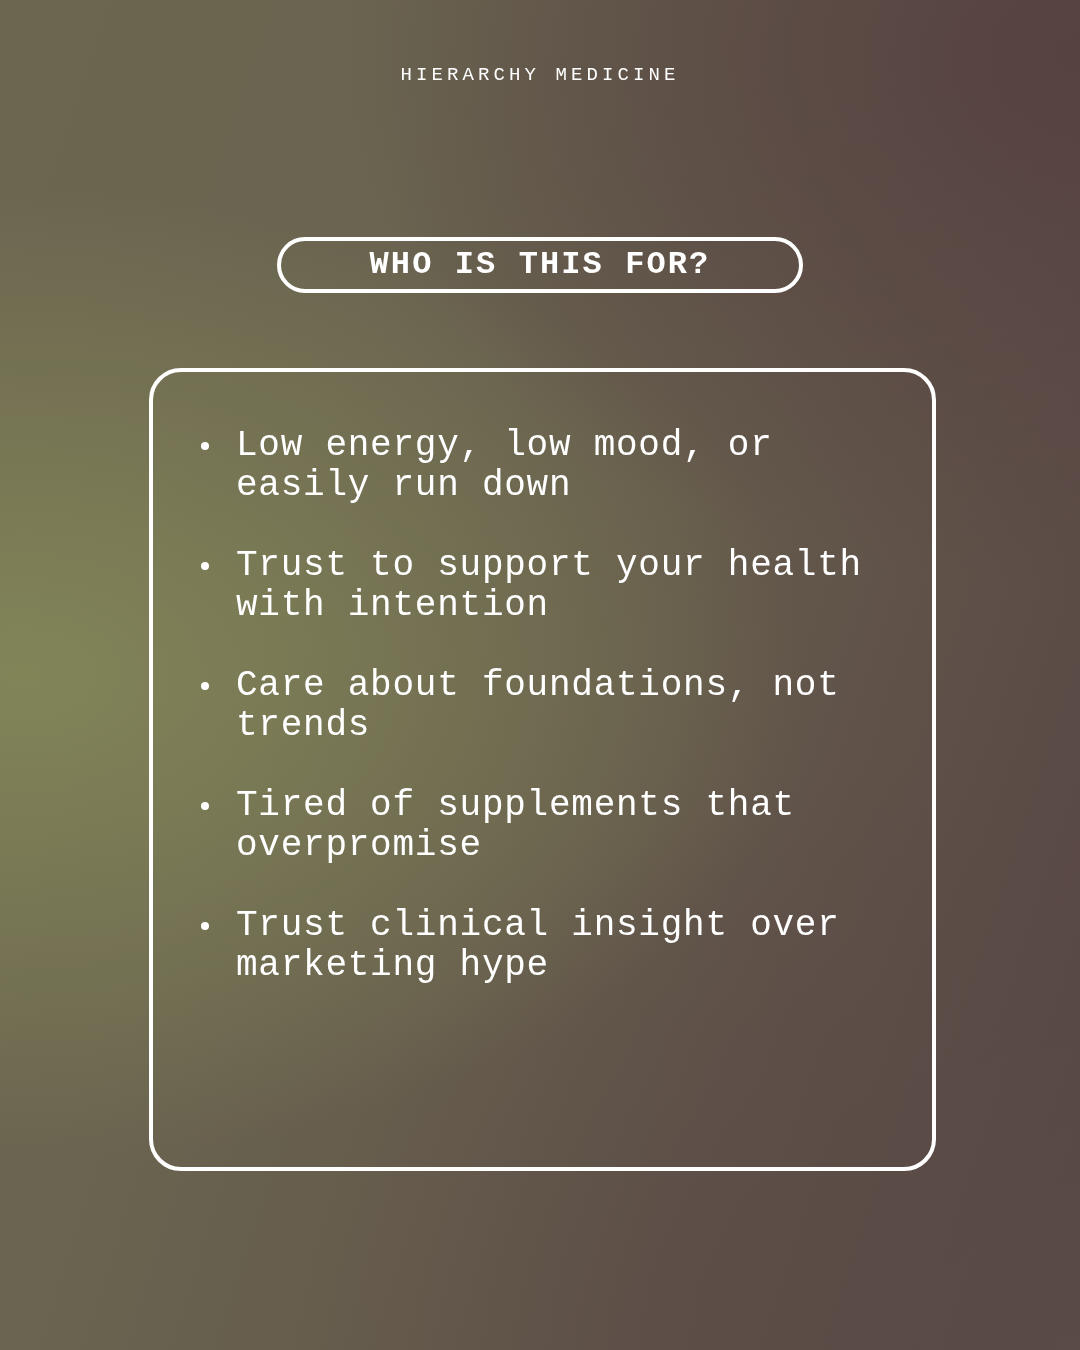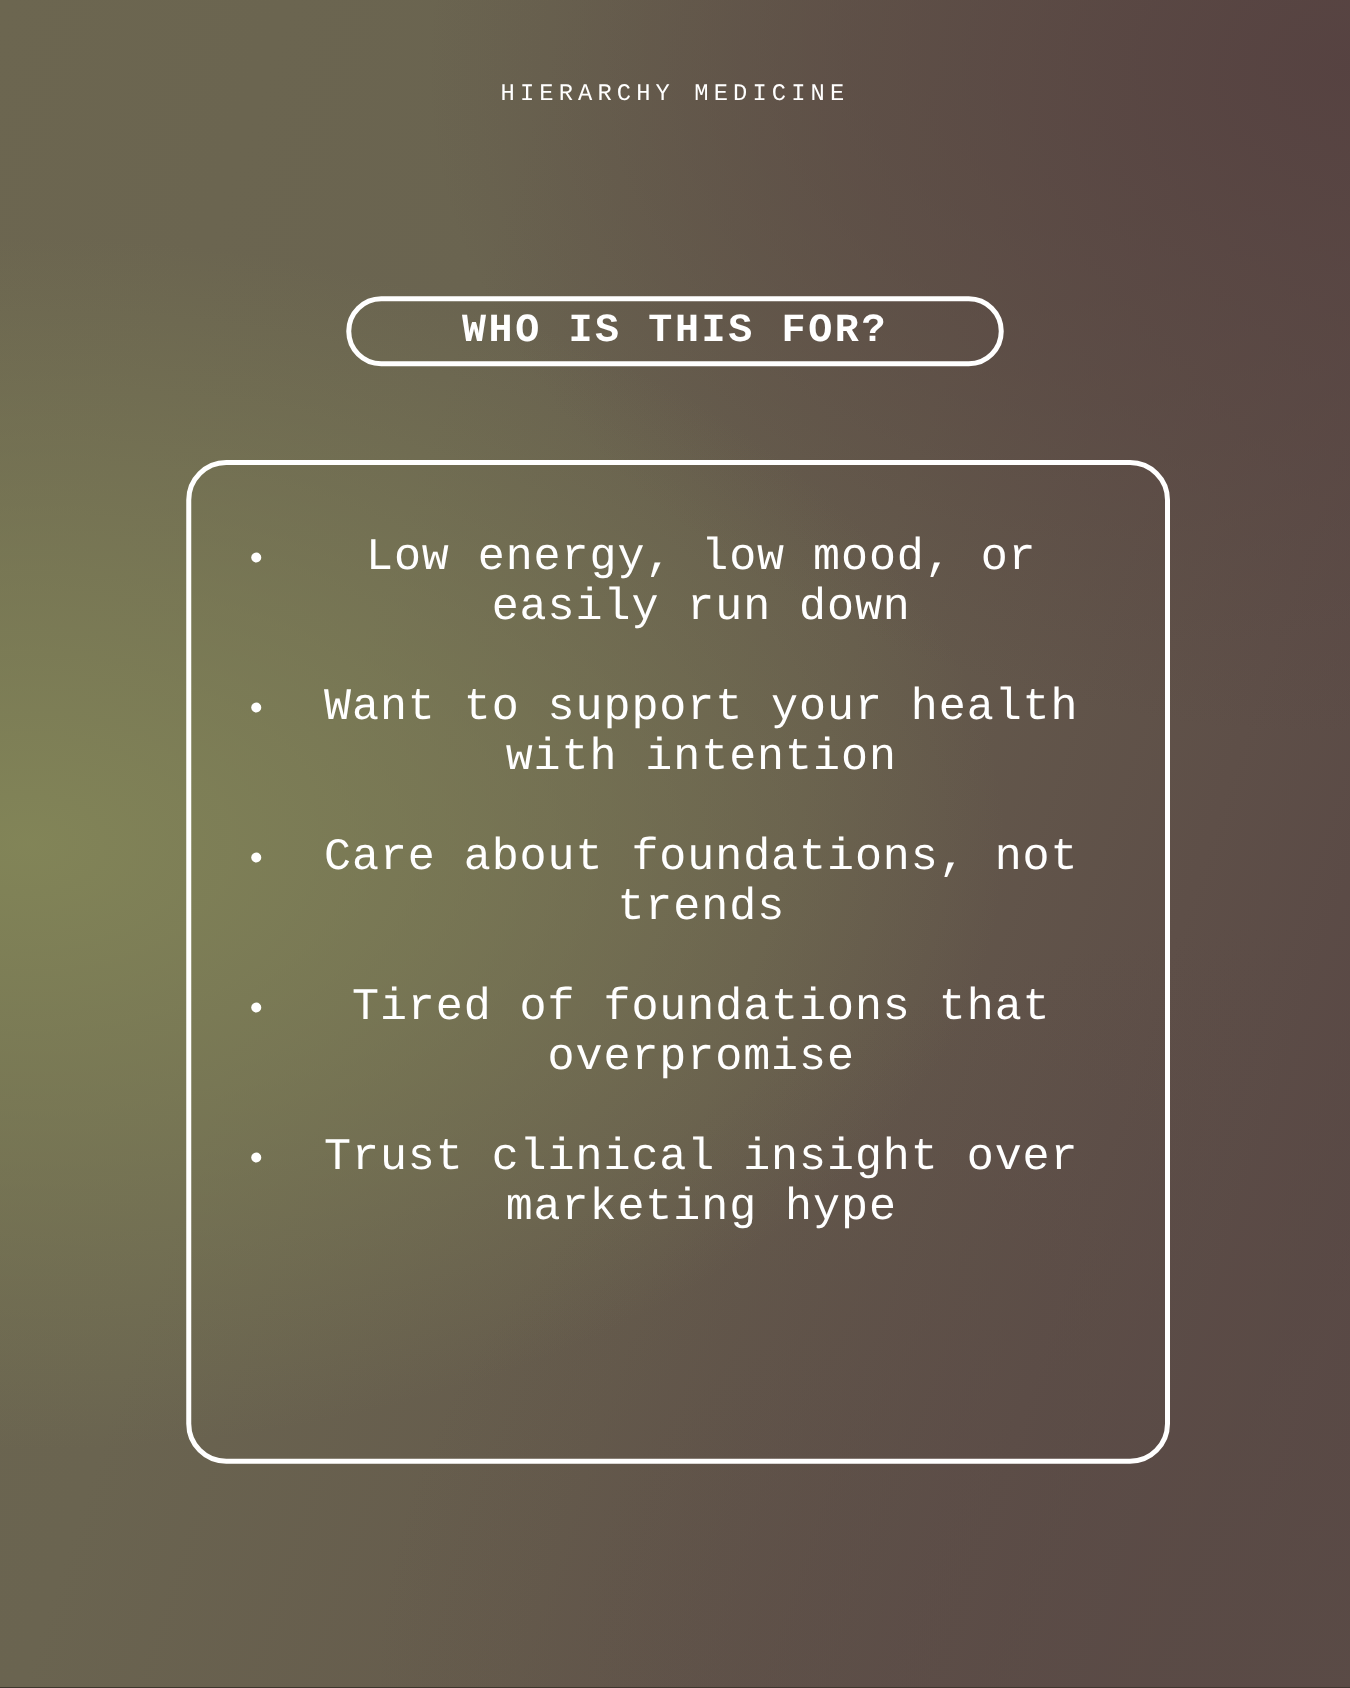--- a/index.html
+++ b/index.html
@@ -75,21 +75,20 @@
     border: 4px solid #ffffff;
     border-radius: 32px;
     background: transparent;
     padding: 54px 46px 54px 40px;
   }
 
   .bullet-list {
     list-style: none;
     margin: 0;
     padding: 0;
-    text-align: center;
   }
 
   .bullet-item {
     position: relative;
     padding-left: 43px;
     margin-bottom: 40px;
     font-size: 36px;
     font-weight: 400;
     letter-spacing: 0.75px;
     line-height: 40px;
@@ -122,29 +121,29 @@
   </div>
 
   <div class="card">
     <ul class="bullet-list">
       <li class="bullet-item">
         <span class="bullet-dot"></span>
         <span>Low energy, low mood, or easily run down</span>
       </li>
       <li class="bullet-item">
         <span class="bullet-dot"></span>
-        <span>Want to support your health with intention</span>
+        <span>Trust to support your health with intention</span>
       </li>
       <li class="bullet-item">
         <span class="bullet-dot"></span>
         <span>Care about foundations, not trends</span>
       </li>
       <li class="bullet-item">
         <span class="bullet-dot"></span>
-        <span>Tired of foundations that overpromise</span>
+        <span>Tired of supplements that overpromise</span>
       </li>
       <li class="bullet-item">
         <span class="bullet-dot"></span>
         <span>Trust clinical insight over marketing hype</span>
       </li>
     </ul>
   </div>
 
 </div>
 

